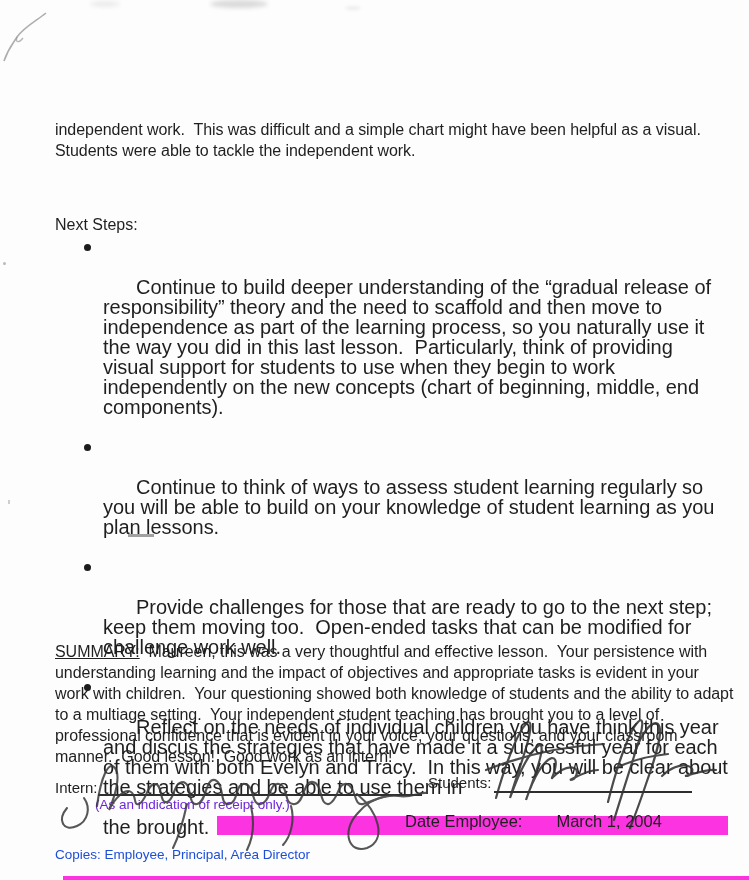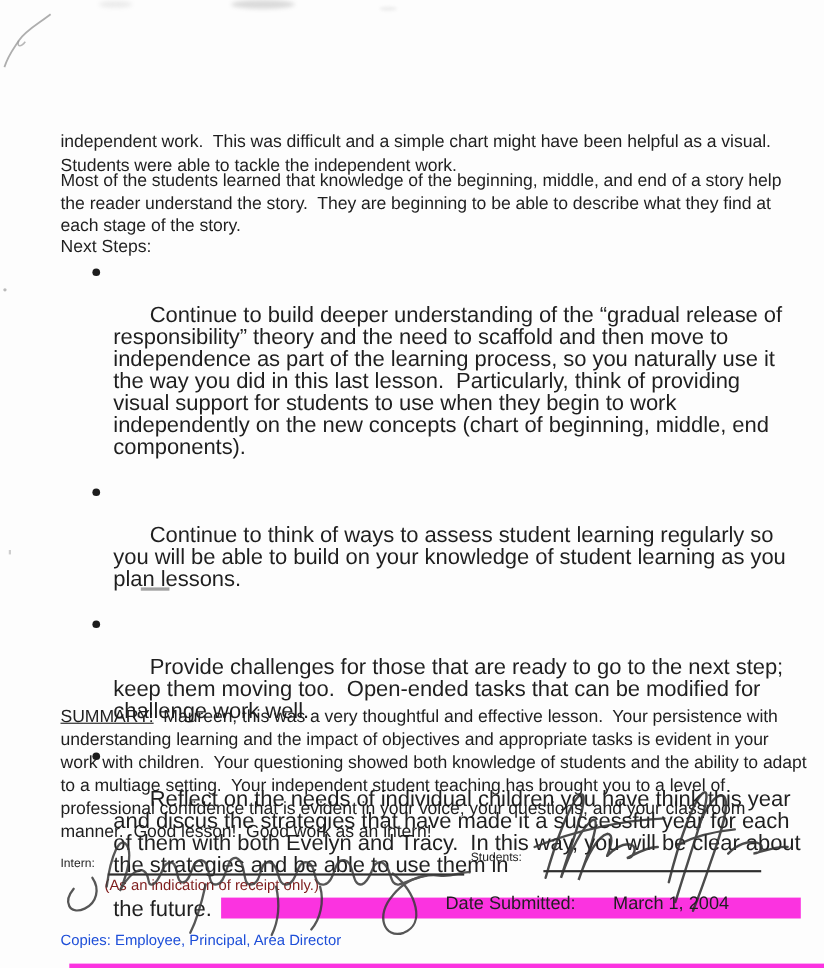--- a/index.html
+++ b/index.html
@@ -31,27 +31,27 @@
   .hl-fill{
     flex:1;height:19px;margin-top:-1px;margin-left:8px;
     background:var(--c-highlight,#fb33e0);
   }
   .hl-bar{
     height:18px;margin-top:-1px;margin-left:-40px;width:713px;
     background:var(--c-highlight,#fb33e0);
   }
   #summary{position:absolute;left:55px;top:625px;width:680px;font-size:16px;line-height:21px;white-space:pre-wrap;letter-spacing:-0.05px;}
   .sum-label{font-weight:normal;text-decoration:underline;}
-  .sig-label{position:absolute;font-size:11px;}
+  .sig-label{position:absolute;font-size:15px;}
   #intern-label{left:55px;top:779px;}
   #principal-label{left:428px;top:774px;}
   .sig-line{position:absolute;height:2px;background:#2e2e2e;}
   #intern-line{left:98px;top:794px;width:324px;}
   #principal-line{left:494px;top:791px;width:198px;}
-  #receipt-note{position:absolute;left:95px;top:797px;font-size:13.5px;color:#7f1d1d;}
+  #receipt-note{position:absolute;left:95px;top:797px;font-size:13.5px;color:#6d28d9;}
   #date-line{position:absolute;left:405px;top:812px;font-size:16.5px;}
   #date-line .date-value{margin-left:34px;}
   #copies-line{position:absolute;left:55px;top:847px;font-size:13.5px;color:#1d4ed8;}
   .sig-svg{position:absolute;overflow:visible;}
   #intern-signature{left:55px;top:748px;}
   #principal-signature{left:476px;top:714px;}
   .artifact{position:absolute;}
   #smudge-1{left:210px;top:0;width:58px;height:8px;background:#8a8a8a;opacity:.30;filter:blur(2px);border-radius:50%;}
   #smudge-2{left:90px;top:1px;width:30px;height:6px;background:#9a9a9a;opacity:.18;filter:blur(2px);border-radius:50%;}
   #smudge-3{left:345px;top:6px;width:16px;height:4px;background:#9a9a9a;opacity:.15;filter:blur(1.5px);border-radius:50%;}
@@ -69,21 +69,20 @@
   <div class="artifact" id="smudge-3"></div>
   <div class="artifact" id="speck-1"></div>
   <div class="artifact" id="speck-2"></div>
   <div class="artifact" id="bar-remnant"></div>
   <svg class="sig-svg" style="left:0;top:5px;" width="52" height="62" viewBox="0 0 52 62">
     <path d="M 46 8 C 36 16, 24 22, 17 32 C 12 40, 8 44, 4 56" fill="none" stroke="#9a9a9a" stroke-width="1.6" opacity="0.8"></path>
     <path d="M 17 32 C 15 38, 19 38, 23 33" fill="none" stroke="#9a9a9a" stroke-width="1.4" opacity="0.7"></path>
   </svg>
 
   <p class="txt" id="p1">independent work.  This was difficult and a simple chart might have been helpful as a visual.  Students were able to tackle the independent work.</p>
-  <p class="txt" id="p2">Most of the students learned that knowledge of the beginning, middle, and end of a story help the reader understand the story.  They are beginning to be able to describe what they find at each stage of the story.</p>
 
   <div id="next-steps">Next Steps:</div>
 
   <div id="bullets">
 
     <div class="li">
       <span class="dot"></span>
       <span>Continue to build deeper understanding of the “gradual release of responsibility” theory and the need to scaffold and then move to independence as part of the learning process, so you naturally use it the way you did in this last lesson.  Particularly, think of providing visual support for students to use when they begin to work independently on the new concepts (chart of beginning, middle, end components).</span>
     </div>
 
@@ -94,21 +93,21 @@
 
     <div class="li">
       <span class="dot"></span>
       <span>Provide challenges for those that are ready to go to the next step; keep them moving too.  Open-ended tasks that can be modified for challenge work well.</span>
     </div>
 
     <div class="li">
       <span class="dot"></span>
       <span>Reflect on the needs of individual children you have think this year and discus the strategies that have made it a successful year for each of them with both Evelyn and Tracy.  In this way, you will be clear about the strategies and be able to use them in</span>
       <div class="hl-line">
-        <span class="hl-text">the future.</span>
+        <span class="hl-text">the brought.</span>
         <div class="hl-fill"></div>
       </div>
       <div class="hl-bar"></div>
     </div>
 
     <div class="li">
       <span class="dot"></span>
       <span>Continue to deepen your understanding of math, reading, writing and science so that you naturally apply the theory each day when planning lessons.</span>
     </div>
 
@@ -151,18 +150,18 @@
       <path d="M 76 64 C 84 56, 92 52, 98 54 C 104 56, 100 66, 94 66 C 102 62, 112 56, 122 56"></path>
       <path d="M 10 56 C 50 40, 90 32, 128 30"></path>
       <path d="M 132 88 C 142 48, 154 16, 162 8 C 168 2, 168 12, 160 36 C 152 62, 144 86, 138 106"></path>
       <path d="M 158 40 C 166 18, 176 6, 182 10 C 188 16, 180 42, 170 70 C 163 91, 158 104, 154 114"></path>
       <path d="M 140 54 C 156 46, 172 42, 192 40"></path>
       <path d="M 186 62 C 194 54, 204 50, 212 52 C 220 54, 216 62, 209 62 C 218 60, 230 55, 240 56"></path>
     </g>
   </svg>
 
   <div id="date-line">
-    <span>Date Submitted:</span><span class="date-value">March 1, 2004</span>
+    <span>Date Employee:</span><span class="date-value">March 1, 2004</span>
   </div>
 
   <div id="copies-line">Copies:  Employee, Principal, Area Director</div>
 
 </div>
 
 </body></html>

